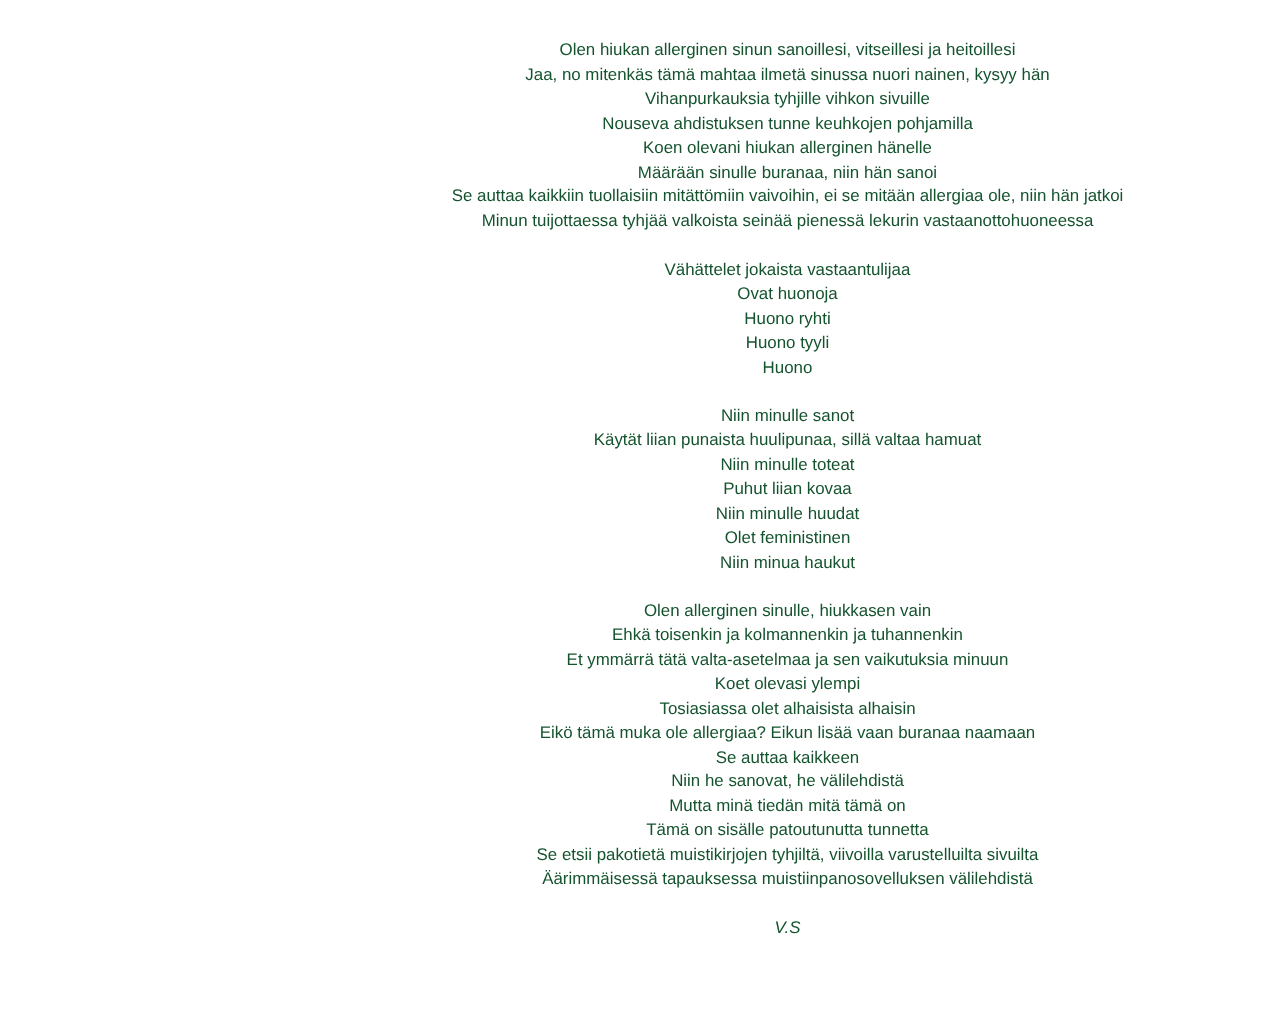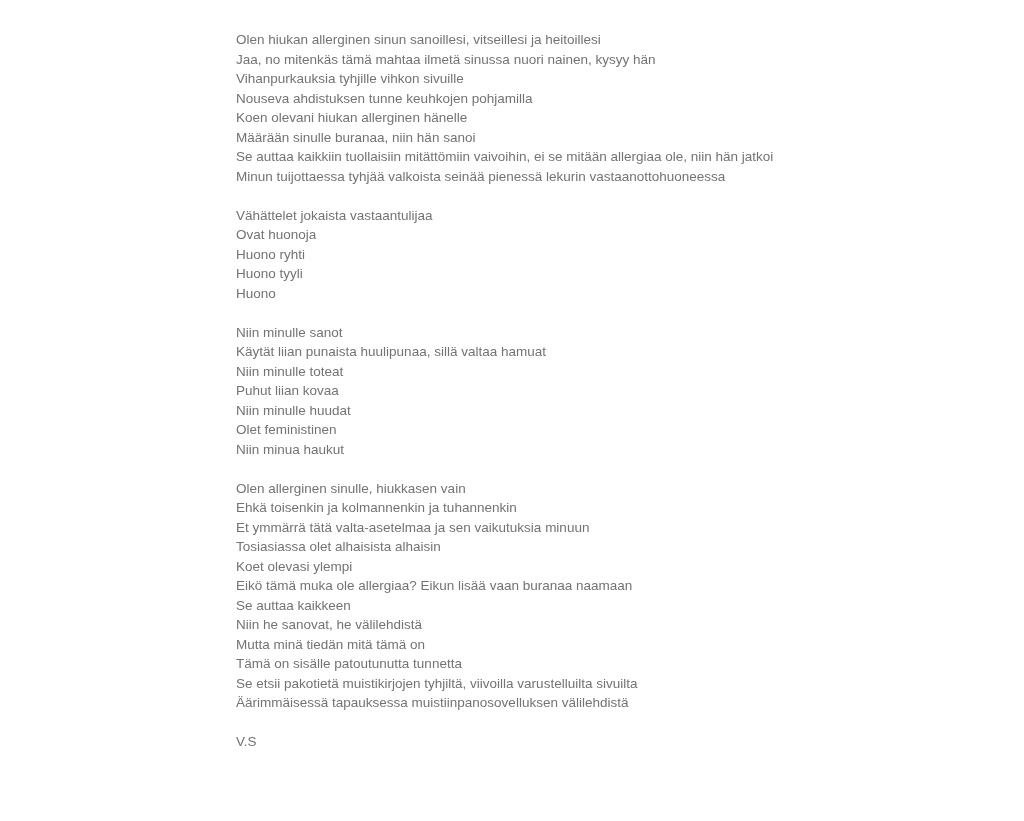--- a/index.html
+++ b/index.html
@@ -7,34 +7,36 @@
     width: 1024px;
     height: 821px;
     background: #ffffff;
     overflow: hidden;
   }
   .document-page {
     width: 1024px;
     height: 821px;
     background: #ffffff;
     font-family: "Liberation Sans", sans-serif;
-    color: #737373;
+    color: #14532d;
     padding: 30px 0 0 236px;
+    text-align: center;
   }
   .poem {
     font-size: 13.5px;
     line-height: 19.5px;
   }
   .stanza {
     margin-bottom: 19.5px;
   }
   .poem-line {
     white-space: pre;
   }
   .signature {
+    font-style: italic;
     margin-top: 0;
   }
 </style>
 </head>
 <body>
 
 <div class="document-page">
   <div class="poem">
 
     <div class="stanza">
@@ -63,22 +65,22 @@
       <div class="poem-line">Puhut liian kovaa</div>
       <div class="poem-line">Niin minulle huudat</div>
       <div class="poem-line">Olet feministinen</div>
       <div class="poem-line">Niin minua haukut</div>
     </div>
 
     <div class="stanza">
       <div class="poem-line">Olen allerginen sinulle, hiukkasen vain</div>
       <div class="poem-line">Ehkä toisenkin ja kolmannenkin ja tuhannenkin</div>
       <div class="poem-line">Et ymmärrä tätä valta-asetelmaa ja sen vaikutuksia minuun</div>
+      <div class="poem-line">Koet olevasi ylempi</div>
       <div class="poem-line">Tosiasiassa olet alhaisista alhaisin</div>
-      <div class="poem-line">Koet olevasi ylempi</div>
       <div class="poem-line">Eikö tämä muka ole allergiaa? Eikun lisää vaan buranaa naamaan</div>
       <div class="poem-line">Se auttaa kaikkeen</div>
       <div class="poem-line">Niin he sanovat, he välilehdistä</div>
       <div class="poem-line">Mutta minä tiedän mitä tämä on</div>
       <div class="poem-line">Tämä on sisälle patoutunutta tunnetta</div>
       <div class="poem-line">Se etsii pakotietä muistikirjojen tyhjiltä, viivoilla varustelluilta sivuilta</div>
       <div class="poem-line">Äärimmäisessä tapauksessa muistiinpanosovelluksen välilehdistä</div>
     </div>
 
     <div class="poem-line signature">V.S</div>

